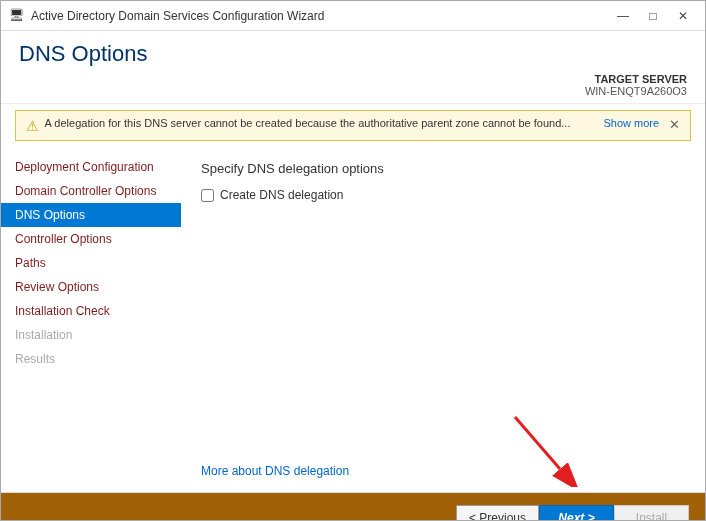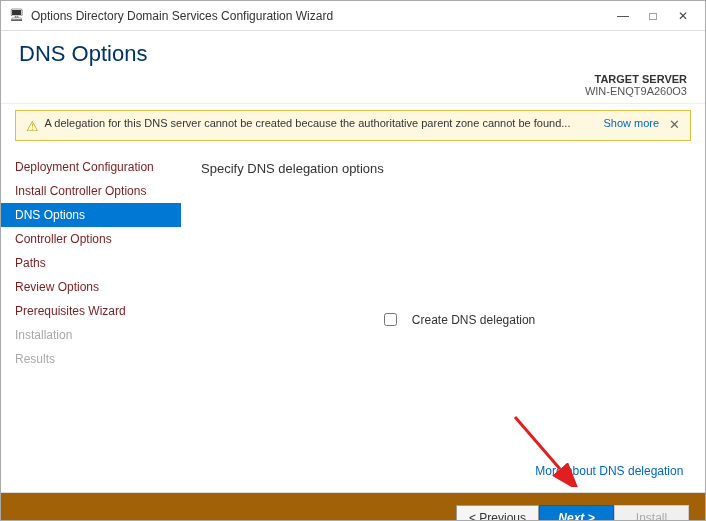--- a/index.html
+++ b/index.html
@@ -135,32 +135,32 @@
     }
     .sidebar-item.disabled {
       color: #aaa;
       cursor: default;
     }
 
     .content-area {
       flex: 1;
       padding: 14px 20px;
       display: flex;
-      flex-direction: row;
+      flex-direction: column;
     }
     .content-title {
       font-size: 13px;
       font-weight: 400;
       color: #333;
       margin-bottom: 12px;
     }
     .checkbox-row {
       display: flex;
       align-items: center;
-      gap: 15px;
+      gap: 6px;
       font-size: 12px;
       color: #333;
     }
     .checkbox-input {
       width: 13px;
       height: 13px;
       cursor: pointer;
     }
 
     .content-footer {
@@ -215,21 +215,21 @@
       right: 120px;
       pointer-events: none;
     }
   </style>
 </head>
 <body>
 
 <div class="title-bar">
   <div class="title-bar-left">
     <span class="title-bar-icon">🖥</span>
-    <span>Options Directory Domain Services Configuration Wizard</span>
+    <span>Active Directory Domain Services Configuration Wizard</span>
   </div>
   <div class="title-bar-controls">
     <button class="title-bar-btn">—</button>
     <button class="title-bar-btn">□</button>
     <button class="title-bar-btn close">✕</button>
   </div>
 </div>
 
 <div class="header-section">
   <h1 class="page-title">DNS Options</h1>
@@ -246,36 +246,36 @@
   <span class="warning-close">✕</span>
 </div>
 
 <div class="main-content">
 
   <div class="sidebar">
     <div class="sidebar-item">
       <span>Deployment Configuration</span>
     </div>
     <div class="sidebar-item">
-      <span>Install Controller Options</span>
+      <span>Domain Controller Options</span>
     </div>
     <div class="sidebar-item active">
       <span>DNS Options</span>
     </div>
     <div class="sidebar-item">
       <span>Controller Options</span>
     </div>
     <div class="sidebar-item">
       <span>Paths</span>
     </div>
     <div class="sidebar-item">
       <span>Review Options</span>
     </div>
     <div class="sidebar-item">
-      <span>Prerequisites Wizard</span>
+      <span>Installation Check</span>
     </div>
     <div class="sidebar-item disabled">
       <span>Installation</span>
     </div>
     <div class="sidebar-item disabled">
       <span>Results</span>
     </div>
   </div>
 
   <div class="content-area">

